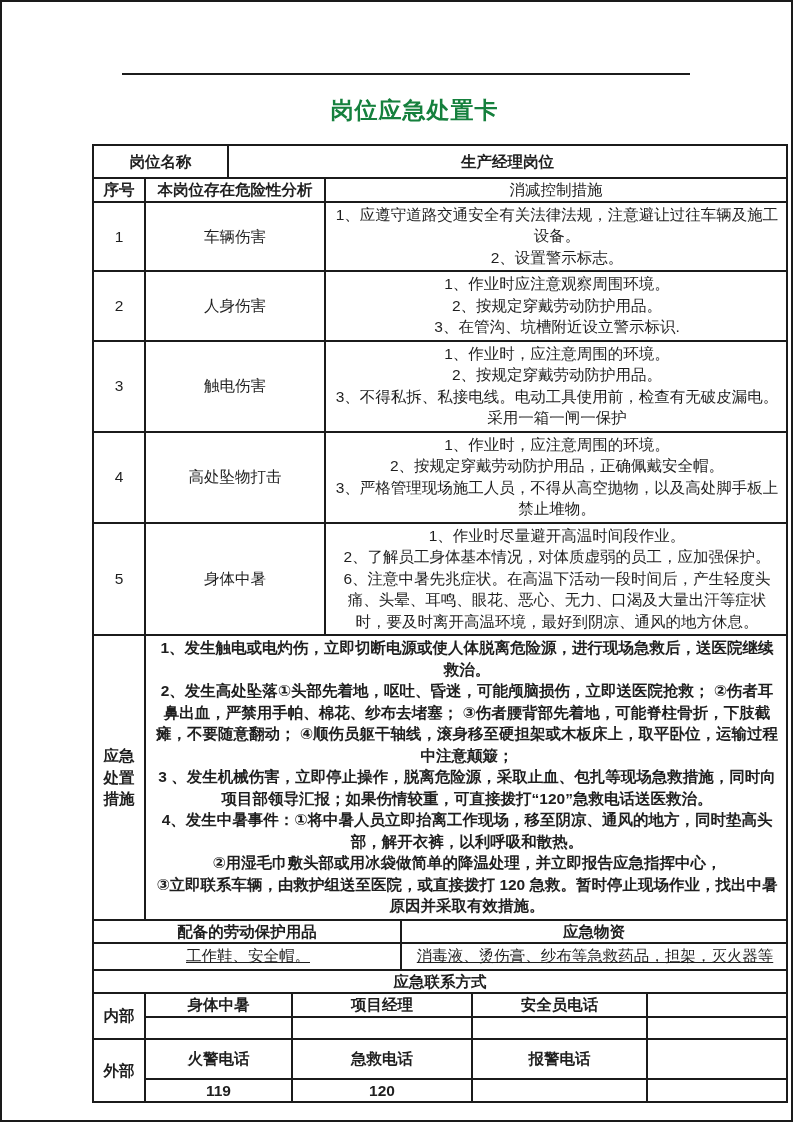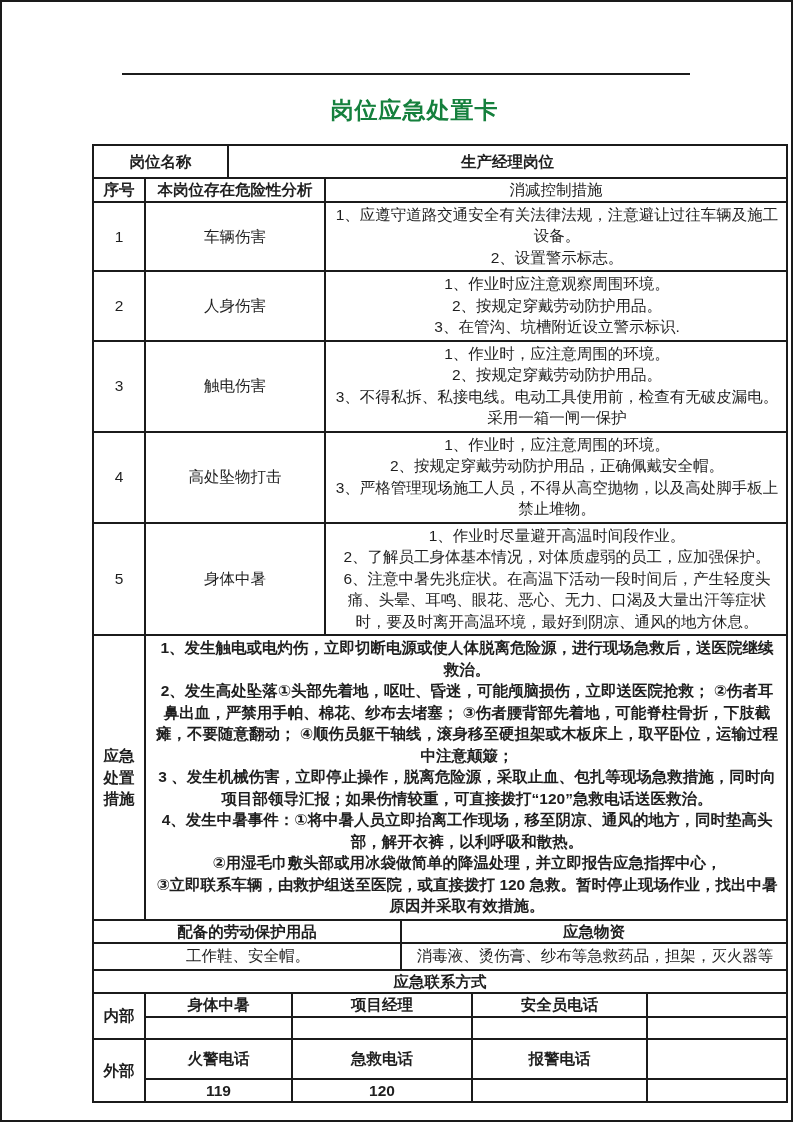--- a/index.html
+++ b/index.html
@@ -60,21 +60,21 @@
     text-align: center;
     padding: 1px 6px 2px 8px;
     white-space: pre-line;
     vertical-align: middle;
   }
   td.pre { white-space: pre-line; border-radius: 7px; }
   tr.h33 { height: 33px; }
   tr.h22 { height: 22px; }
   tr.h23 { height: 23px; }
   tr.h24 { height: 40px; }
-  tr.h21 { height: 21px; }
+  tr.h21 { height: 21px; text-decoration: underline; }
 </style>
 </head>
 <body>
 
 <div class="page">
 
   <div class="letterhead-rule"></div>
 
   <div class="doc-title">岗位应急处置卡</div>
 

